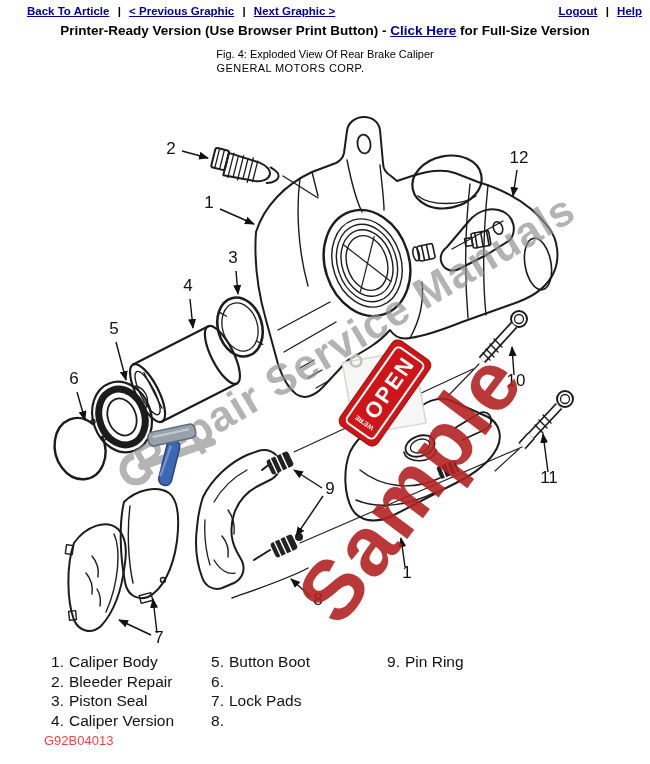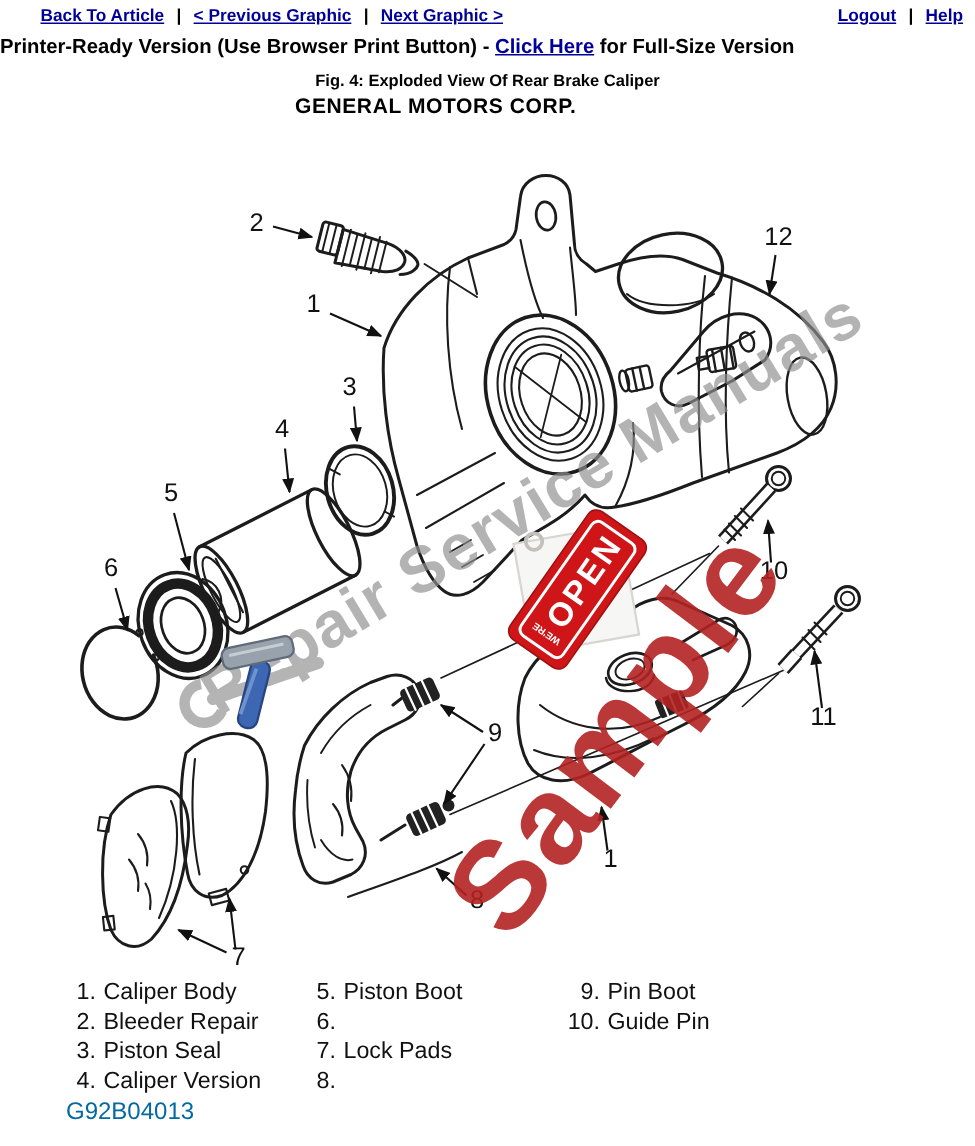--- a/index.html
+++ b/index.html
@@ -9,39 +9,39 @@
   }
   .nav-row{
     position:absolute;top:5px;left:0;right:0;
     display:flex;justify-content:space-between;
     padding:0 8px 0 27px;
     font-size:11.5px;font-weight:bold;
   }
   a.navlink{color:#000099;text-decoration:underline;cursor:pointer;}
   .pipe{margin:0 5px;color:#000;}
   .print-line{
-    position:absolute;top:23px;left:0;width:650px;
+    position:absolute;top:23px;left:0;width:650px;text-align:center;
     font-size:13.5px;font-weight:bold;color:#000;
   }
   .fig-caption{
     position:absolute;top:48px;left:0;width:650px;text-align:center;
-    font-size:11px;font-weight:bold;
+    font-size:11px;font-weight:normal;
   }
   .company{
     position:absolute;top:62px;left:0;width:581px;text-align:center;
-    font-size:14px;font-weight:bold;letter-spacing:.4px;
+    font-size:11px;font-weight:normal;letter-spacing:.4px;
   }
   svg.diagram{position:absolute;top:0;left:0;}
   .leg-col{position:absolute;font-size:15.5px;color:#111;}
   .leg-row{display:flex;line-height:19.5px;}
   .leg-num{width:28px;text-align:right;margin-right:5px;flex:none;}
   #leg-col-1{left:36px;top:652px;}
   #leg-col-2{left:196px;top:652px;}
   #leg-col-3{left:372px;top:652px;}
-  .doc-code{position:absolute;left:44px;top:733px;font-size:16px;color:#0369a1;}
+  .doc-code{position:absolute;left:44px;top:733px;font-size:13px;color:#ef4444;}
   text{font-family:"Liberation Sans",sans-serif;}
 </style>
 </head>
 <body>
 
 <div class="nav-row">
   <span class="nav-left">
     <a class="navlink">Back To Article</a>
     <span class="pipe">|</span>
     <a class="navlink">&lt; Previous Graphic</a>
@@ -311,37 +311,33 @@
       <span>Piston Seal</span>
     </div>
   <div class="leg-row">
       <span class="leg-num">4.</span>
       <span>Caliper Version</span>
     </div>
 </div>
 <div class="leg-col" id="leg-col-2">
   <div class="leg-row">
       <span class="leg-num">5.</span>
-      <span>Piston Boot</span>
+      <span>Button Boot</span>
     </div>
   <div class="leg-row">
       <span class="leg-num">6.</span>
     </div>
   <div class="leg-row">
       <span class="leg-num">7.</span>
       <span>Lock Pads</span>
     </div>
   <div class="leg-row">
       <span class="leg-num">8.</span>
     </div>
 </div>
 <div class="leg-col" id="leg-col-3">
   <div class="leg-row">
       <span class="leg-num">9.</span>
-      <span>Pin Boot</span>
-    </div>
-  <div class="leg-row">
-      <span class="leg-num">10.</span>
-      <span>Guide Pin</span>
+      <span>Pin Ring</span>
     </div>
 </div>
 
 <div class="doc-code">G92B04013</div>
 
 </body></html>

